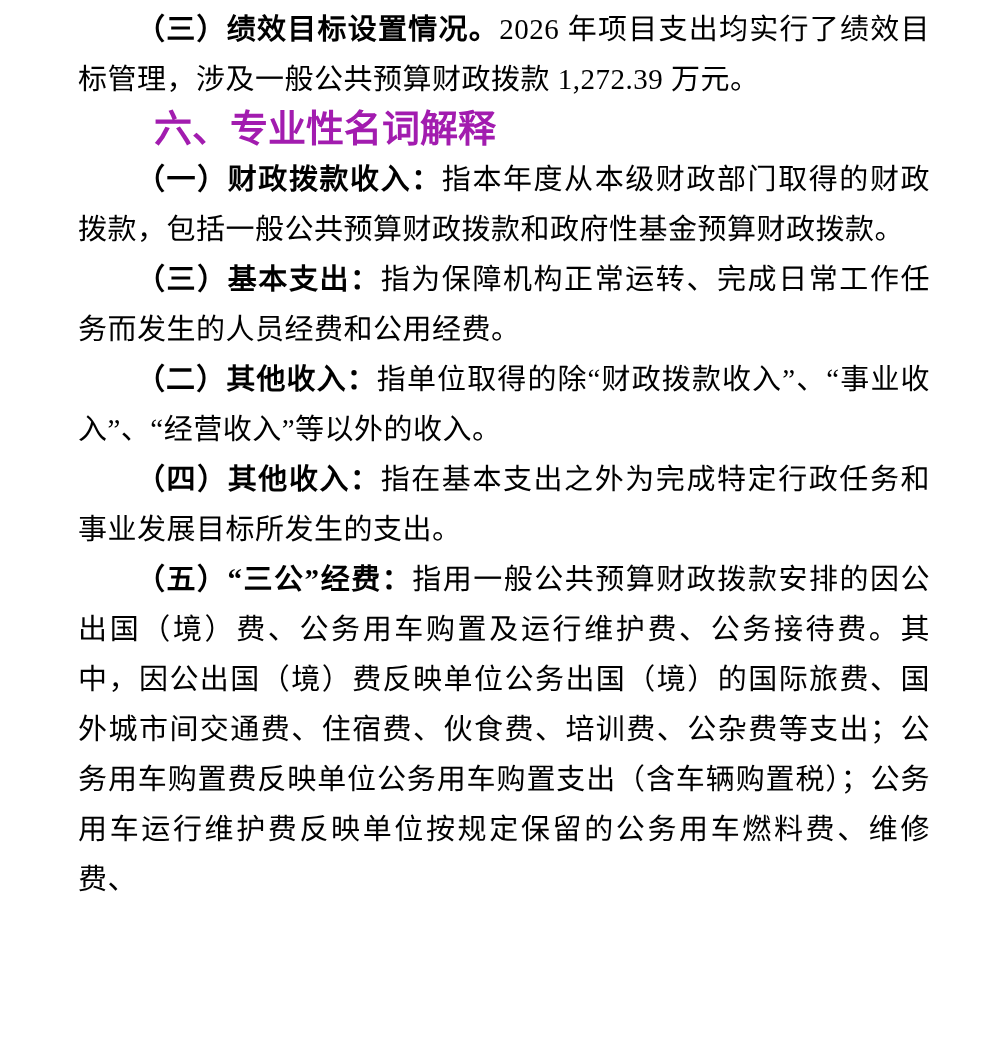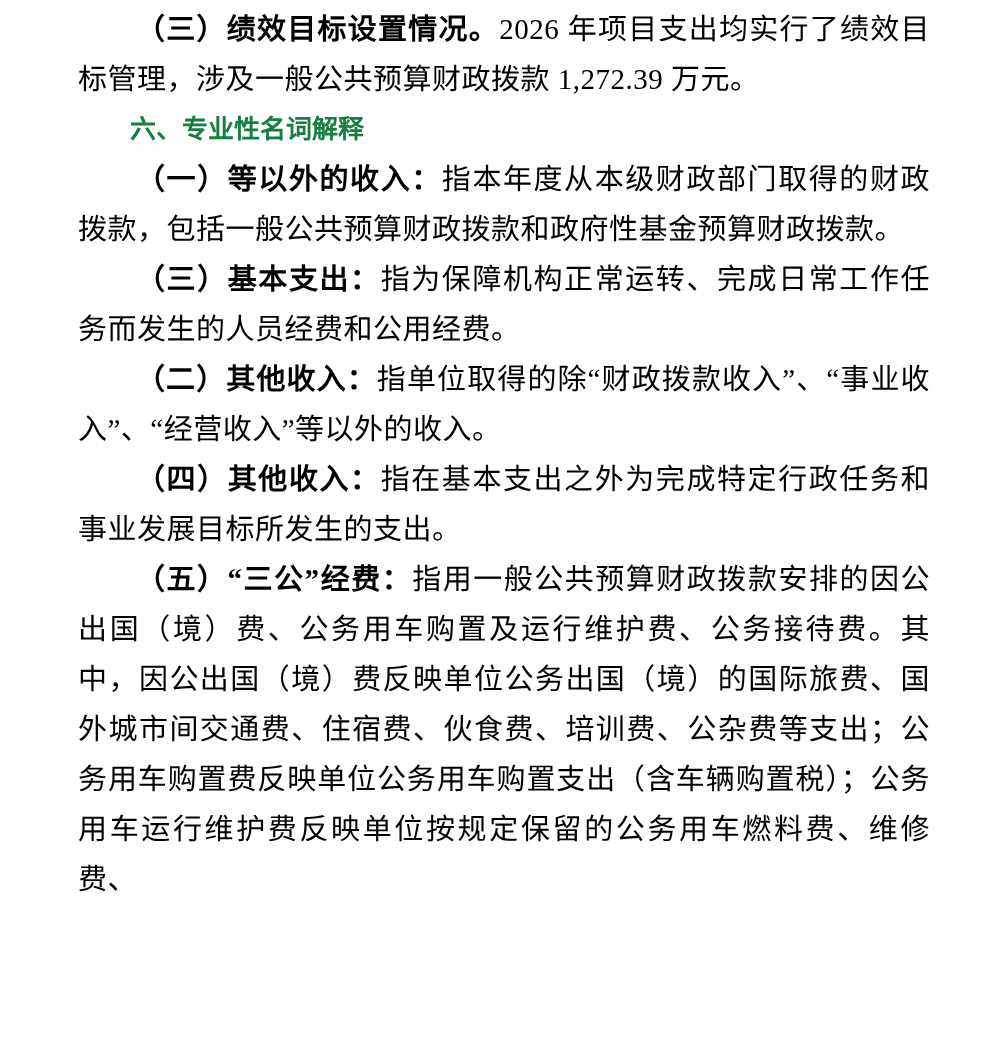--- a/index.html
+++ b/index.html
@@ -31,33 +31,33 @@
     text-align-last: left;
     letter-spacing: 0.5px;
     color: #000000;
   }
   p.body-para .lead {
     font-weight: bold;
   }
   h2.section-heading {
     margin: 0;
     font-family: "Liberation Sans", "DejaVu Sans", sans-serif;
-    font-size: 26px;
+    font-size: 38px;
     line-height: 50px;
     font-weight: bold;
     text-indent: 2em;
-    color: #15803d;
+    color: #a21caf;
   }
 </style>
 </head>
 <body>
 
 <div class="page">
   <div class="doc-body" id="doc-body">
       <p class="body-para"><span class="lead">（三）绩效目标设置情况。</span><span class="txt">2026 年项目支出均实行了绩效目标管理，涉及一般公共预算财政拨款 1,272.39 万元。</span></p>
       <h2 class="section-heading">六、专业性名词解释</h2>
-      <p class="body-para"><span class="lead">（一）等以外的收入：</span><span class="txt">指本年度从本级财政部门取得的财政拨款，包括一般公共预算财政拨款和政府性基金预算财政拨款。</span></p>
+      <p class="body-para"><span class="lead">（一）财政拨款收入：</span><span class="txt">指本年度从本级财政部门取得的财政拨款，包括一般公共预算财政拨款和政府性基金预算财政拨款。</span></p>
       <p class="body-para"><span class="lead">（三）基本支出：</span><span class="txt">指为保障机构正常运转、完成日常工作任务而发生的人员经费和公用经费。</span></p>
       <p class="body-para"><span class="lead">（二）其他收入：</span><span class="txt">指单位取得的除“财政拨款收入”、“事业收入”、“经营收入”等以外的收入。</span></p>
       <p class="body-para"><span class="lead">（四）其他收入：</span><span class="txt">指在基本支出之外为完成特定行政任务和事业发展目标所发生的支出。</span></p>
       <p class="body-para"><span class="lead">（五）“三公”经费：</span><span class="txt">指用一般公共预算财政拨款安排的因公出国（境）费、公务用车购置及运行维护费、公务接待费。其中，因公出国（境）费反映单位公务出国（境）的国际旅费、国外城市间交通费、住宿费、伙食费、培训费、公杂费等支出；公务用车购置费反映单位公务用车购置支出（含车辆购置税）；公务用车运行维护费反映单位按规定保留的公务用车燃料费、维修费、</span></p>
     </div>
 </div>
 
 </body></html>

